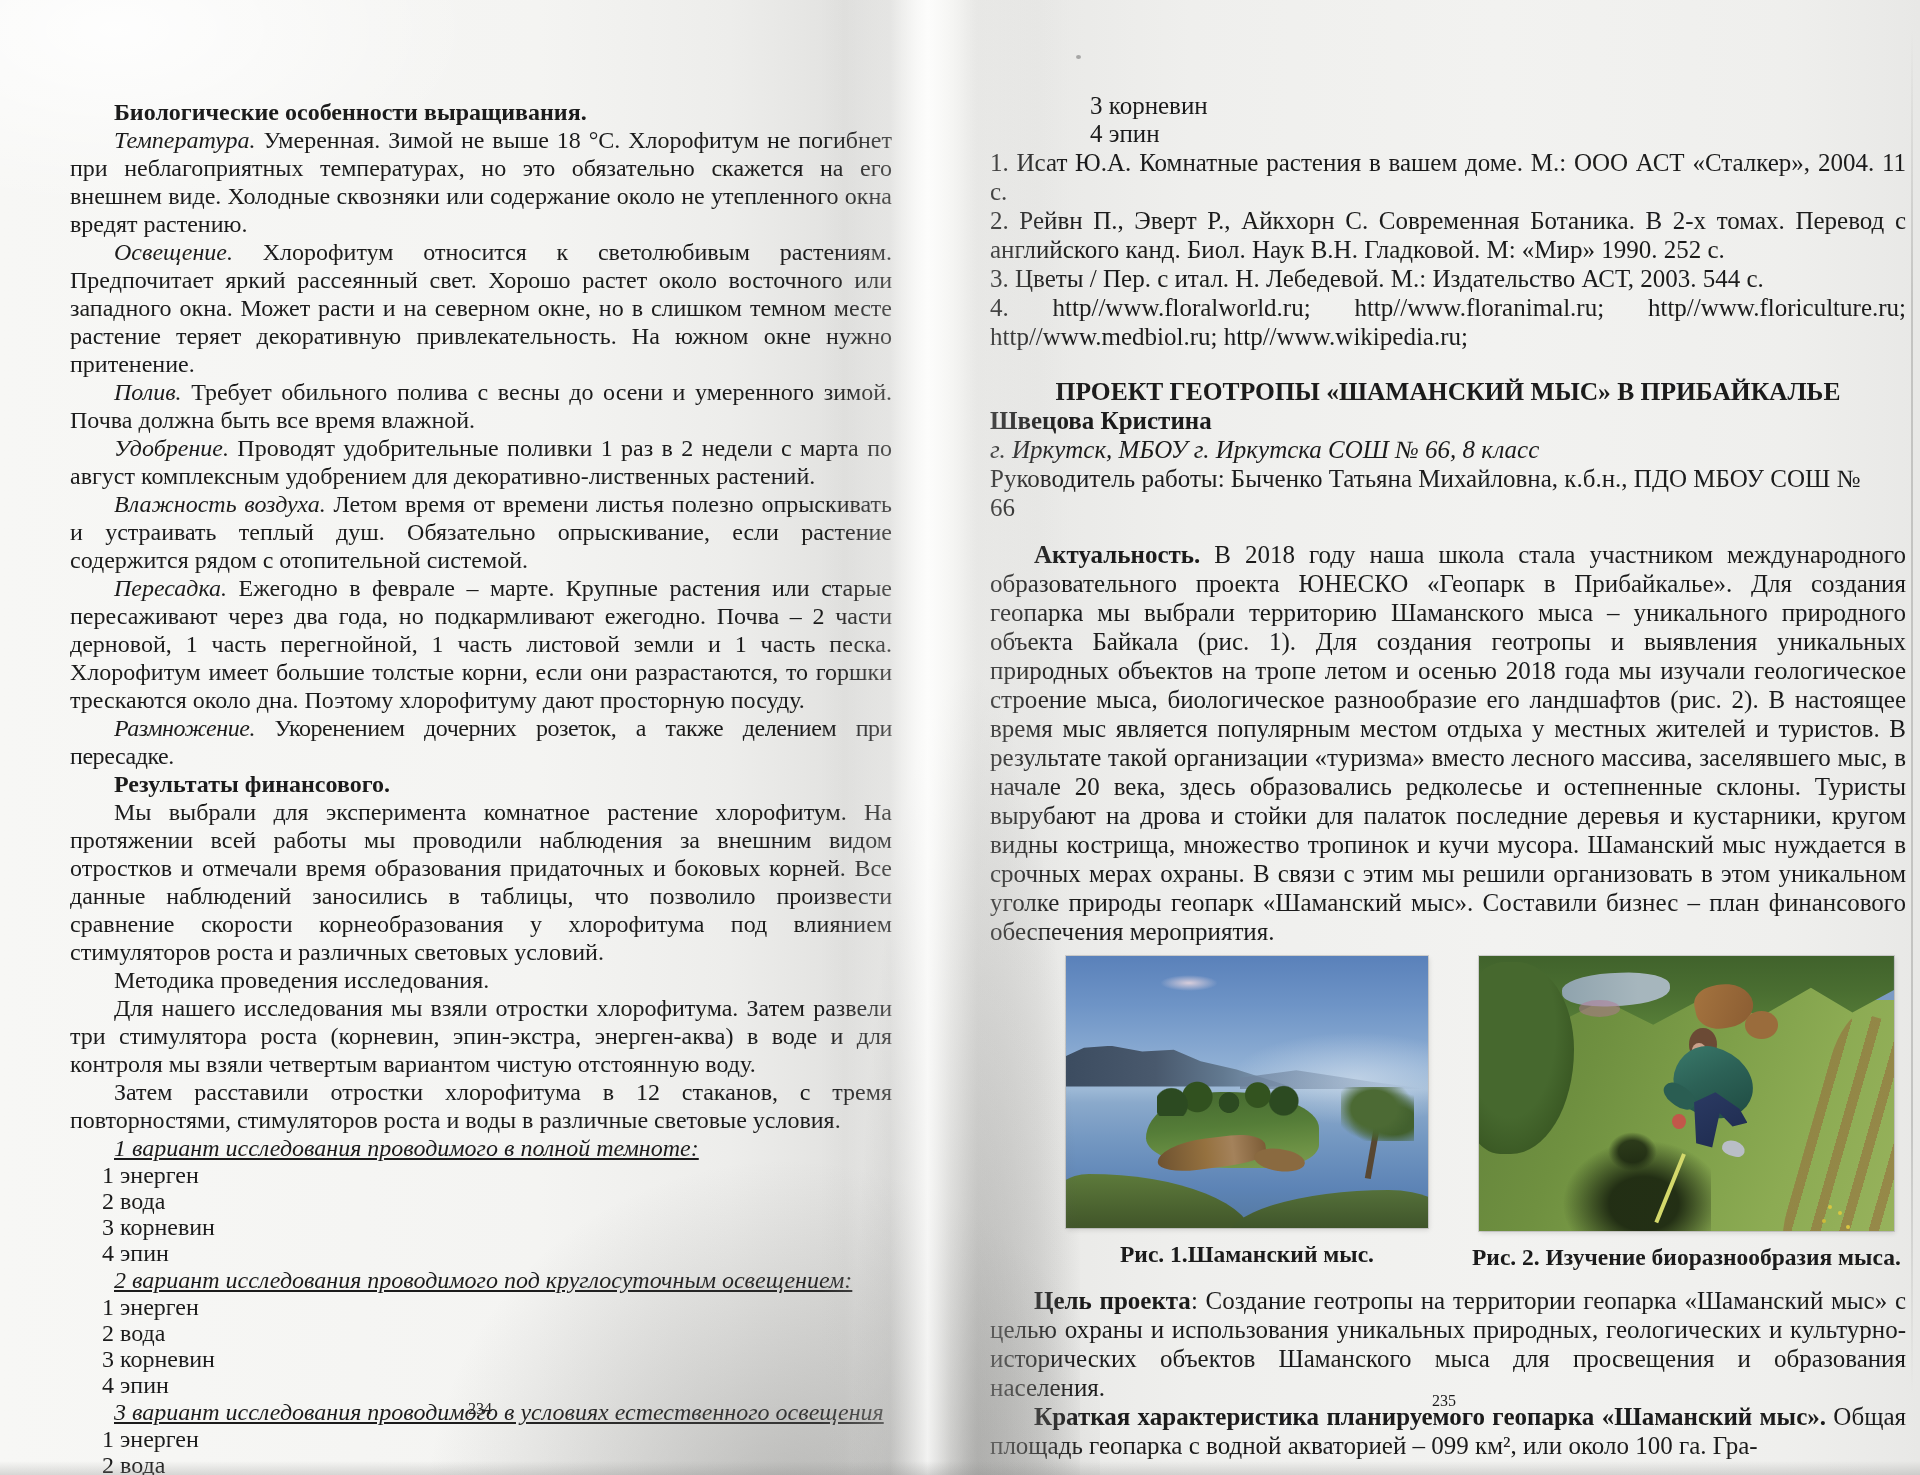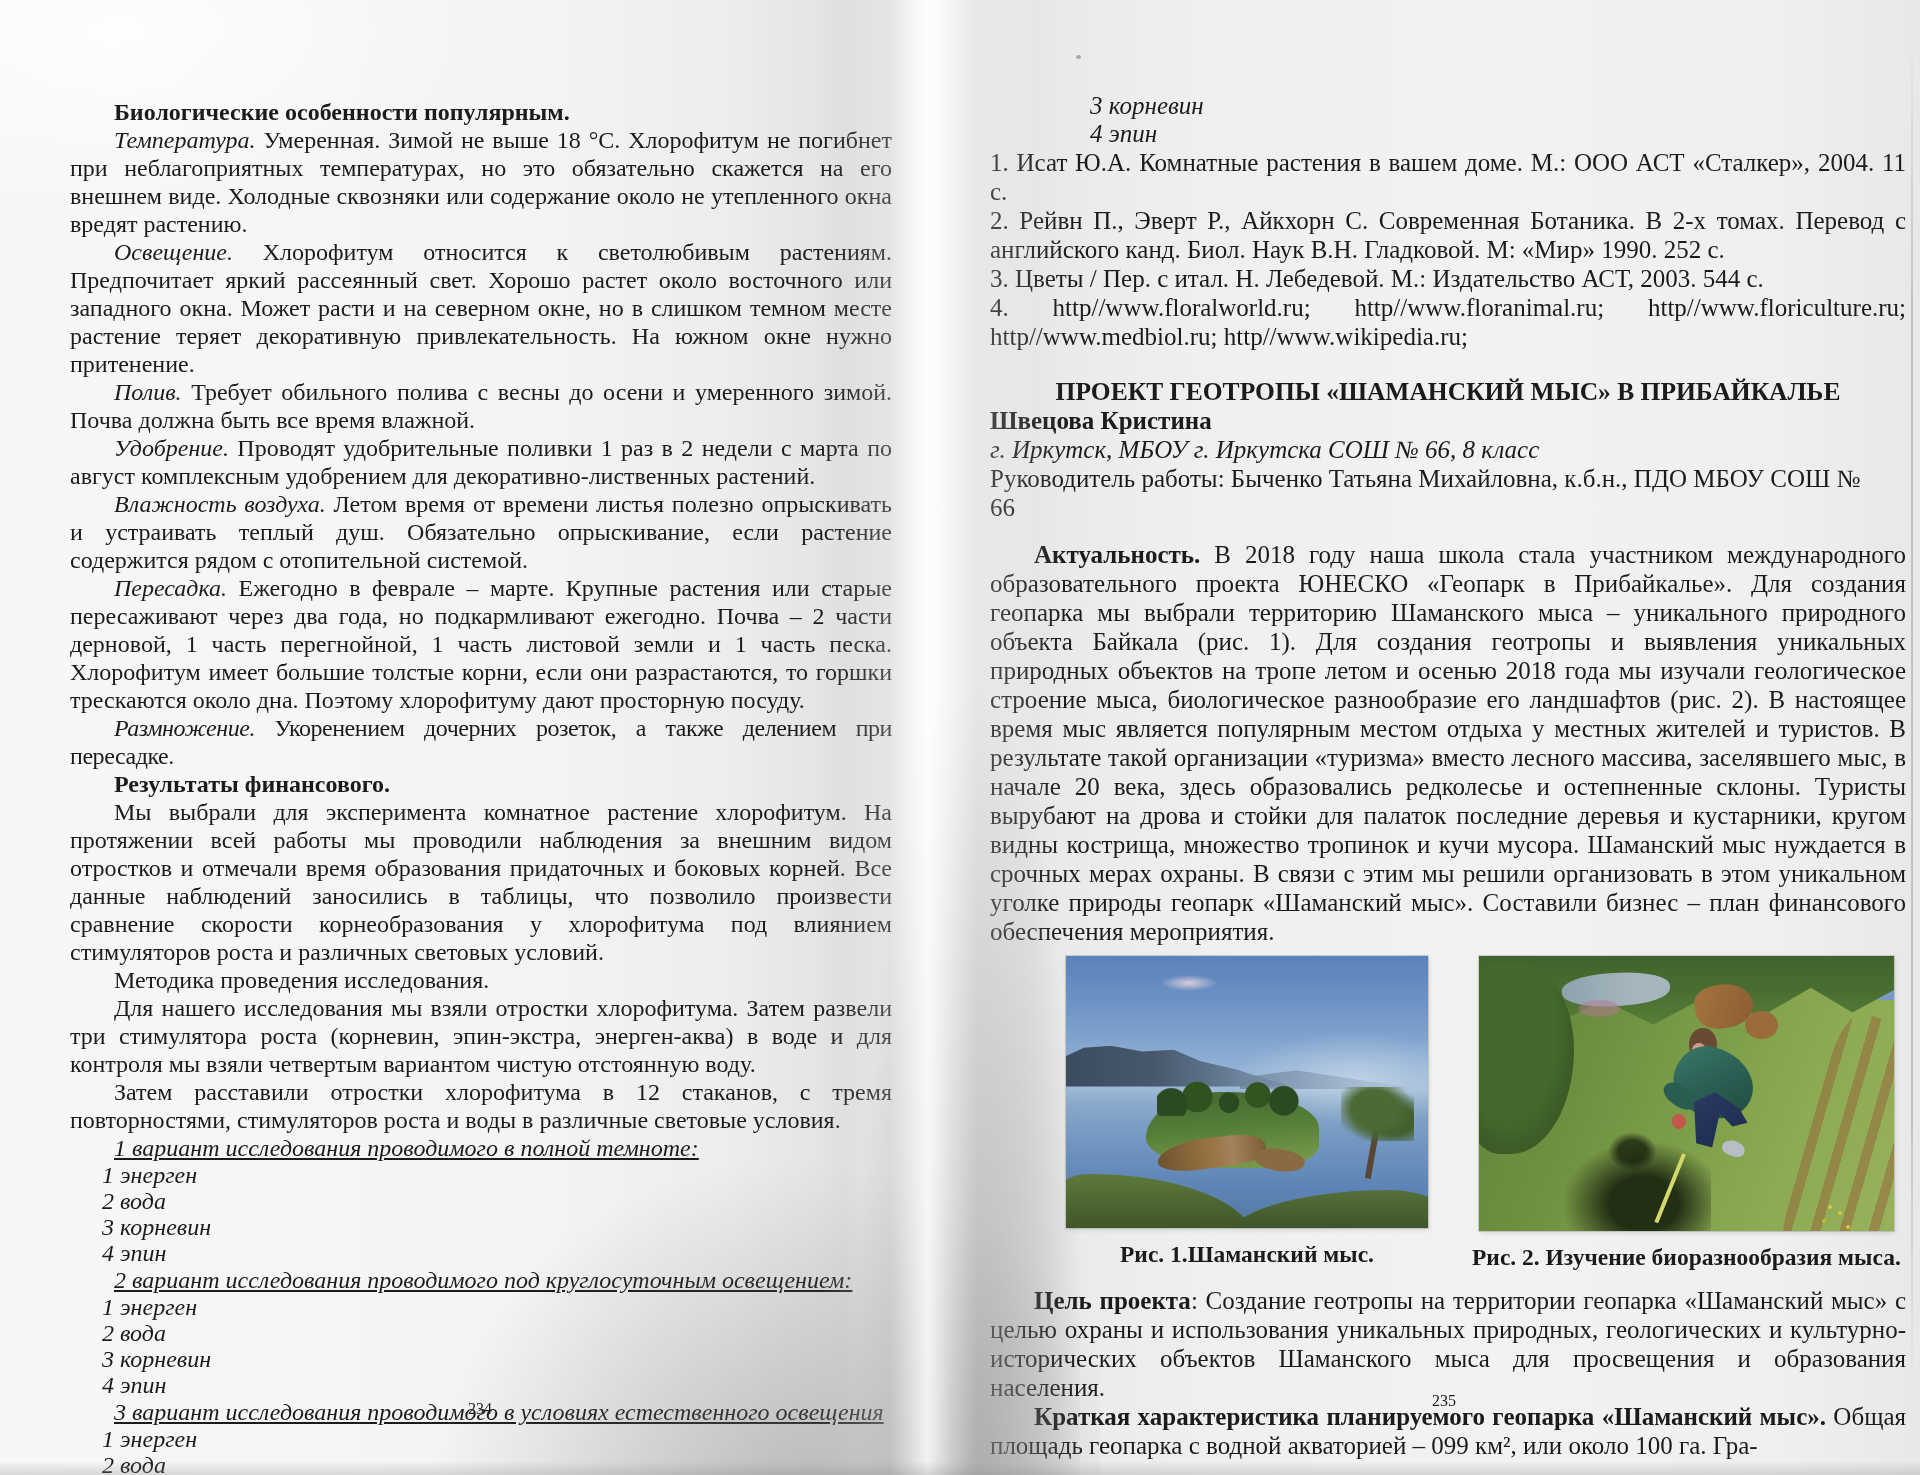--- a/index.html
+++ b/index.html
@@ -31,21 +31,21 @@
   .col{position:absolute;z-index:2;}
   .col-left{left:70px;top:98px;width:822px;font-size:24px;line-height:28px;}
   .col-right{left:990px;top:92px;width:916px;font-size:25px;line-height:29px;}
   p{margin:0;}
   .h{font-weight:bold;text-indent:44px;}
   .para{text-indent:44px;text-align:justify;}
   .lead-i{font-style:italic;margin-top:20px;}
   .lead-b{font-weight:bold;}
   .tight{letter-spacing:-0.45px;}
   .vtitle{font-style:italic;text-decoration:underline;text-indent:44px;line-height:28px;}
-  .vitem{padding-left:32px;line-height:26px;font-style:italic;}
+  .vitem{padding-left:32px;line-height:26px;}
   .carry{padding-left:100px;line-height:28px;}
   .bib-h{font-weight:bold;padding-left:100px;}
   .bib{text-align:justify;line-height:29px;}
   .art-title{text-align:center;font-weight:bold;font-size:25.5px;margin-top:26px;}
   .art-author{font-weight:bold;}
   .art-affil{font-style:italic;}
   .art-advisor{max-width:878px;}
   .actuality{margin-top:18px;}
   .goal{margin-top:14px;}
   
@@ -128,21 +128,21 @@
   .pageno{position:absolute;z-index:3;font-size:16px;}
   .pageno-left{left:468px;top:1400px;}
   .pageno-right{left:1432px;top:1392px;}
 </style>
 </head>
 <body>
 
 <div class="canvas">
 
   <div class="col col-left">
-    <p class="h">Биологические особенности популярным.</p>
+    <p class="h">Биологические особенности выращивания.</p>
 
     <p class="para"><i class="lead-i">Температура.</i><span> Умеренная. Зимой не выше 18 °C. Хлорофитум не погибнет при неблагоприятных температурах, но это обязательно скажется на его внешнем виде. Холодные сквозняки или содержание около не утепленного окна вредят растению.</span></p>
     <p class="para"><i class="lead-i">Освещение.</i><span> Хлорофитум относится к светолюбивым растениям. Предпочитает яркий рассеянный свет. Хорошо растет около восточного или западного окна. Может расти и на северном окне, но в слишком темном месте растение теряет декоративную привлекательность. На южном окне нужно притенение.</span></p>
     <p class="para"><i class="lead-i">Полив.</i><span> Требует обильного полива с весны до осени и умеренного зимой. Почва должна быть все время влажной.</span></p>
     <p class="para"><i class="lead-i">Удобрение.</i><span> Проводят удобрительные поливки 1 раз в 2 недели с марта по август комплексным удобрением для декоративно-лиственных растений.</span></p>
     <p class="para"><i class="lead-i">Влажность воздуха.</i><span> Летом время от времени листья полезно опрыскивать и устраивать теплый душ. Обязательно опрыскивание, если растение содержится рядом с отопительной системой.</span></p>
     <p class="para"><i class="lead-i">Пересадка.</i><span> Ежегодно в феврале – марте. Крупные растения или старые пересаживают через два года, но подкармливают ежегодно. Почва – 2 части дерновой, 1 часть перегнойной, 1 часть листовой земли и 1 часть песка. Хлорофитум имеет большие толстые корни, если они разрастаются, то горшки трескаются около дна. Поэтому хлорофитуму дают просторную посуду.</span></p>
     <p class="para tight"><i class="lead-i">Размножение.</i><span> Укоренением дочерних розеток, а также делением при пересадке.</span></p>
 
     <p class="h">Результаты финансового.</p>

